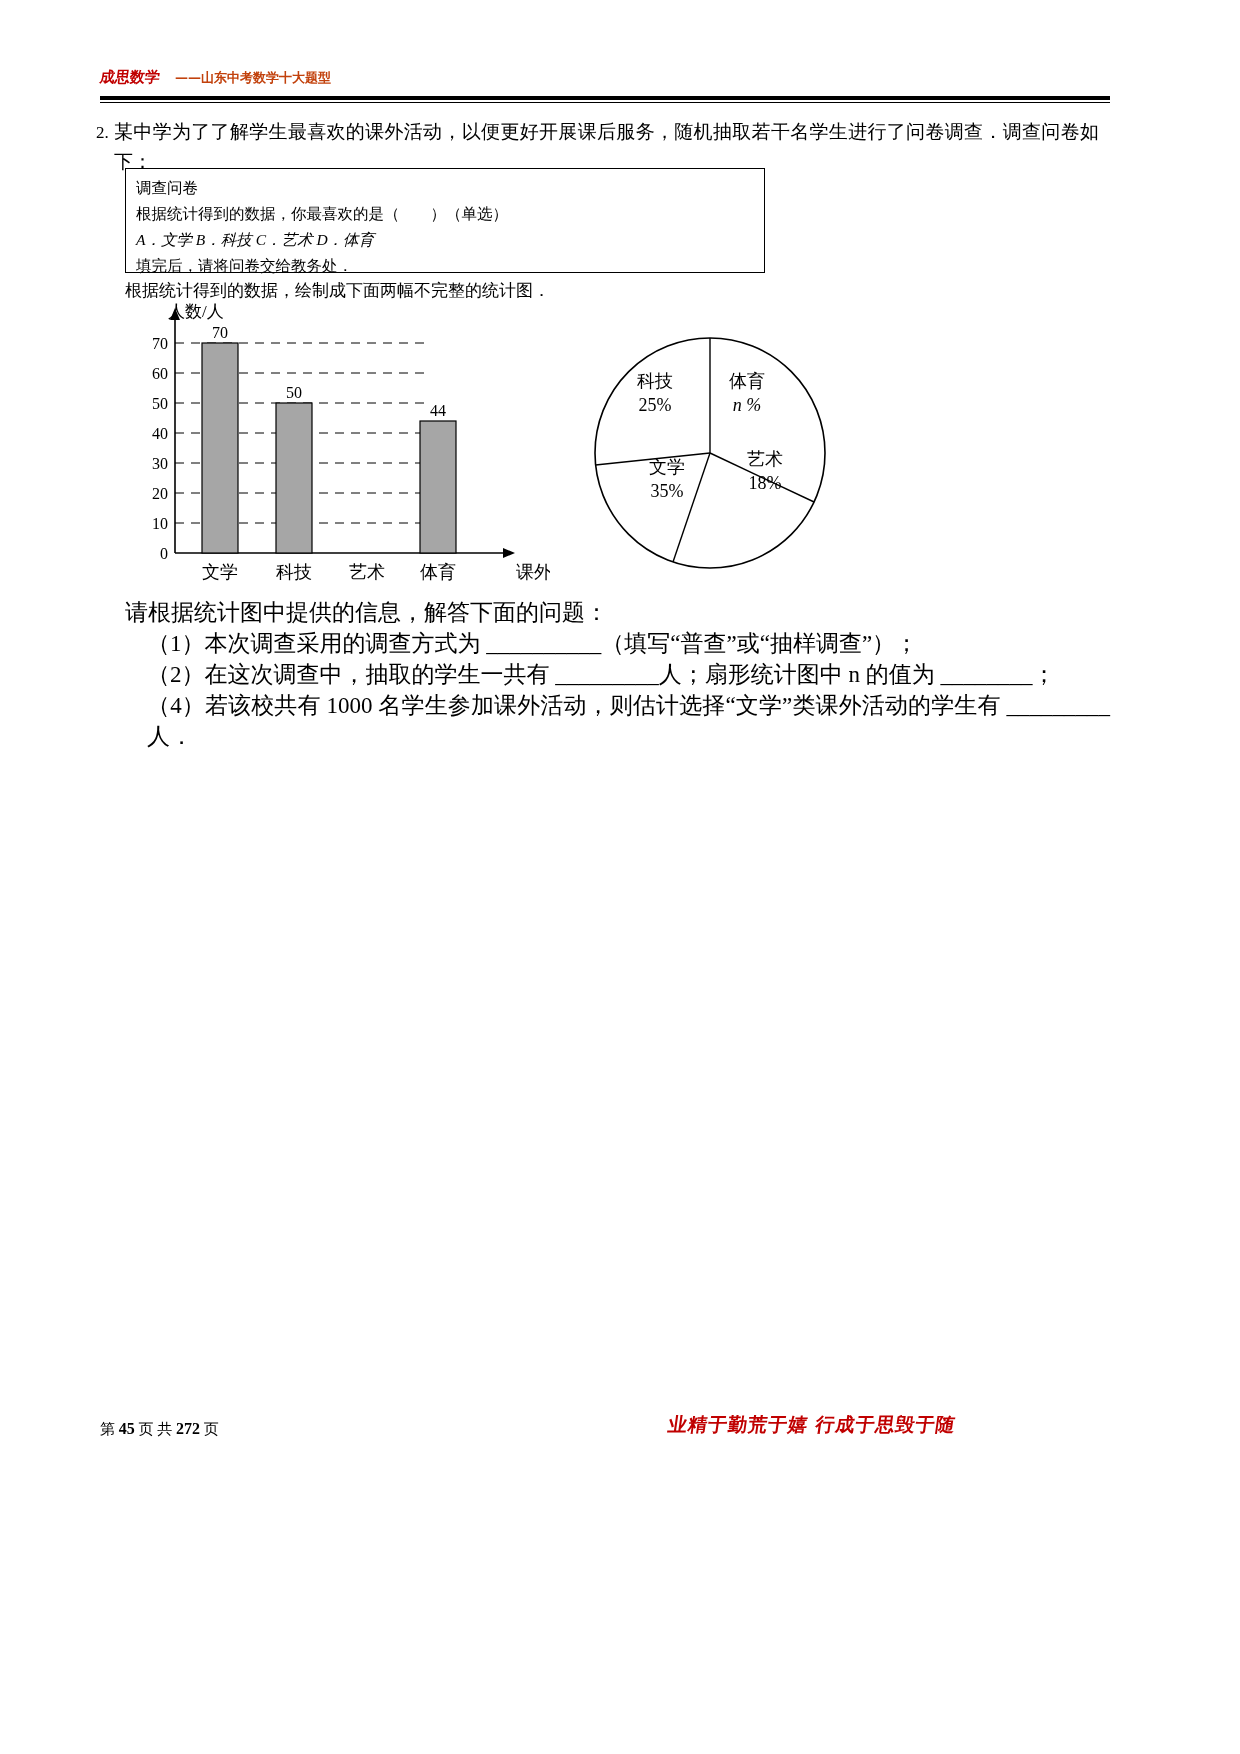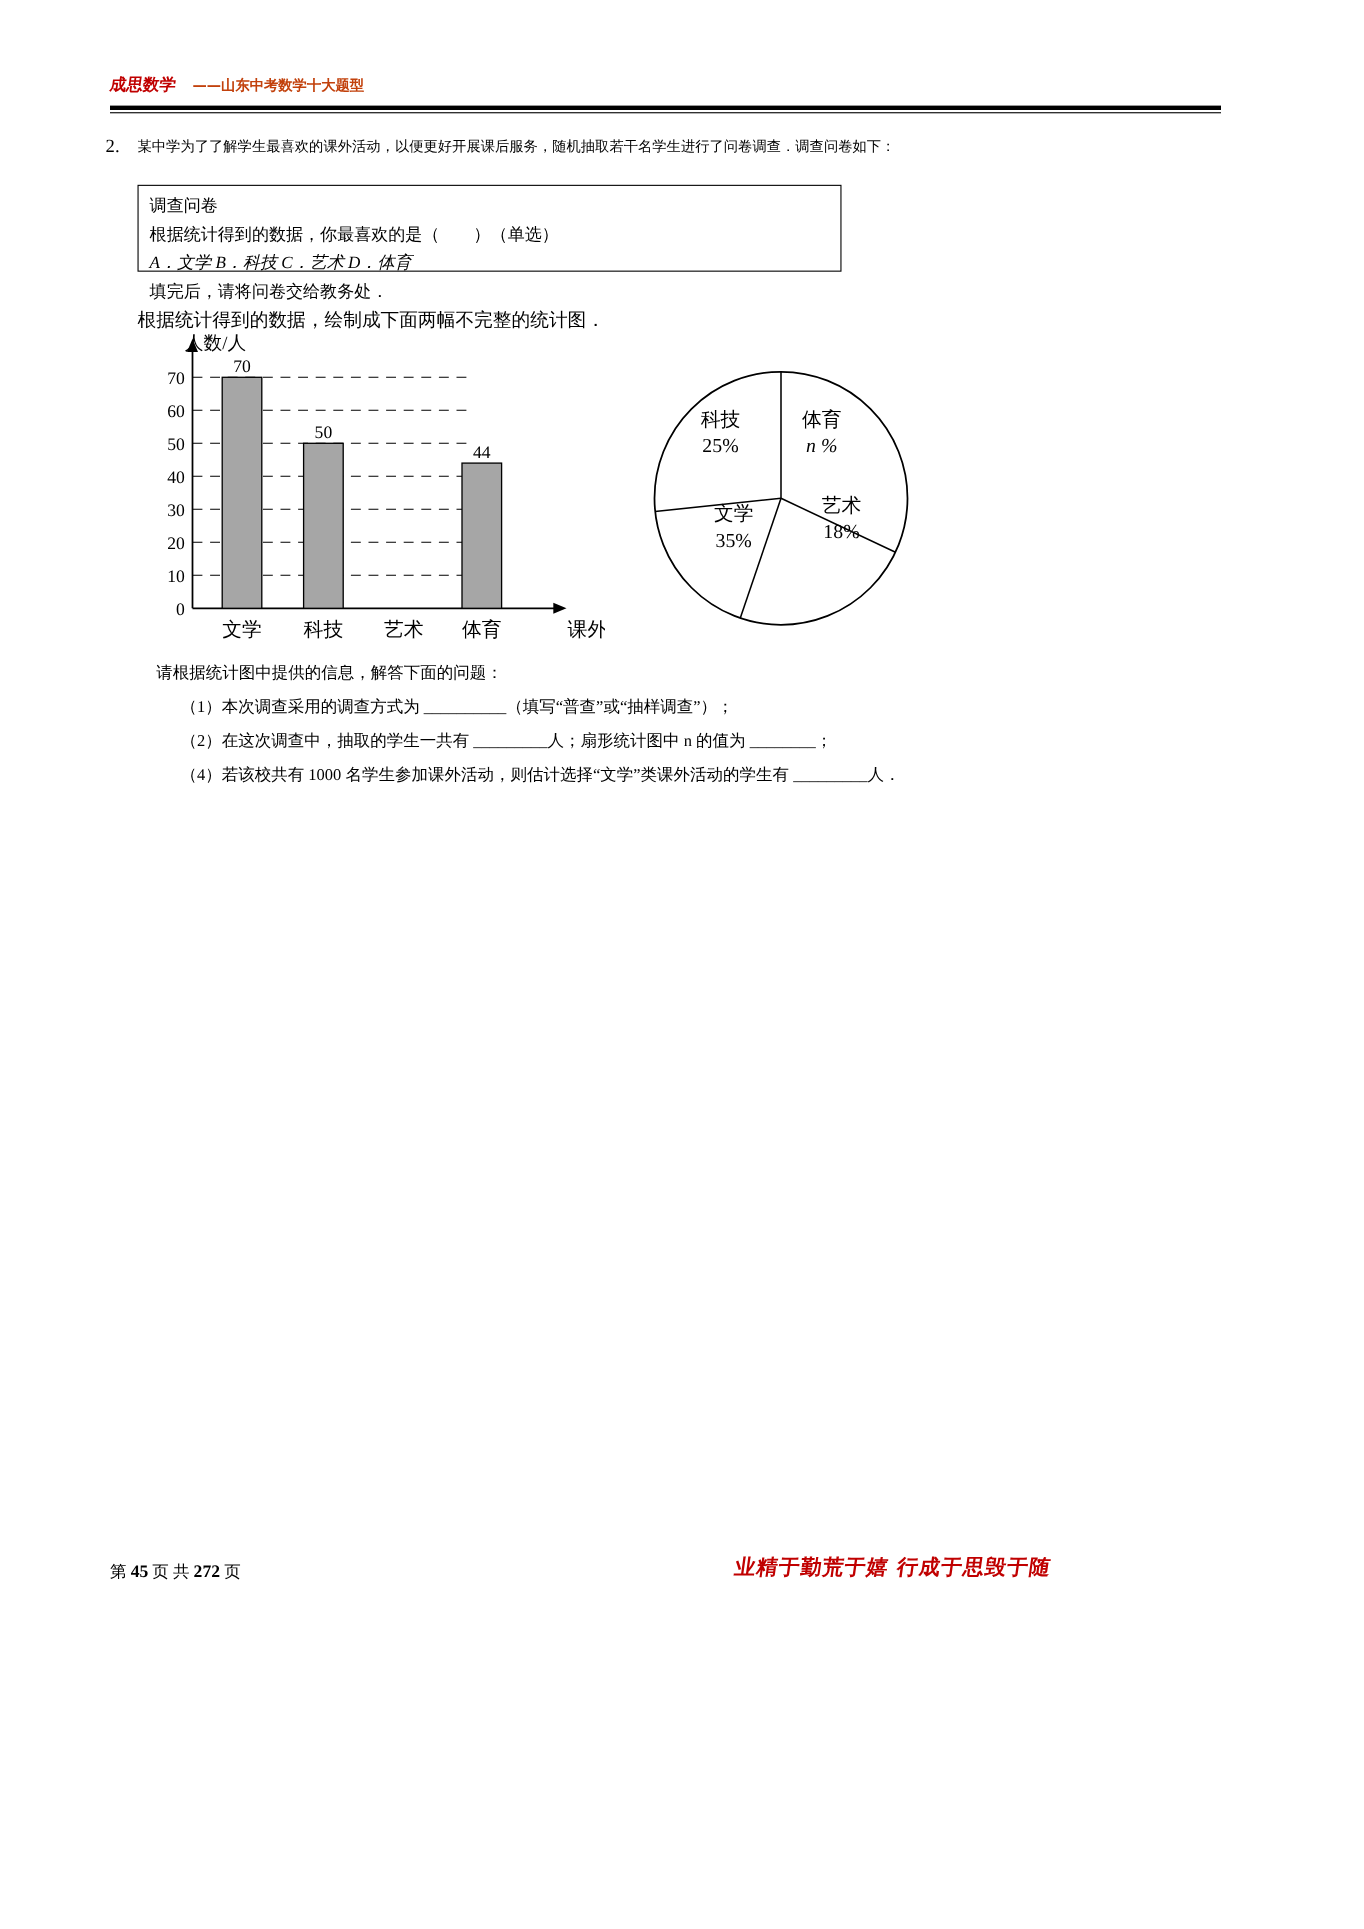--- a/index.html
+++ b/index.html
@@ -43,26 +43,26 @@
   .rule-thin{
     position:absolute;left:100px;top:102px;width:1010px;height:1px;background:#000;
   }
   
   .qnum{
     position:absolute;left:96px;top:118px;width:1020px;
     font-size:17px;line-height:30px;
   }
   .qnum .num{display:inline-block;width:22px;}
   .qbody{
-    position:absolute;left:125px;top:118px;width:985px;
-    font-size:13px;line-height:30px;text-align:justify;
+    position:absolute;left:114px;top:118px;width:985px;
+    font-size:19px;line-height:30px;text-align:justify;font-family:Liberation Mono, monospace;
   }
   
   .qbox{
-    position:absolute;left:125px;top:168px;width:640px;height:79px;
+    position:absolute;left:125px;top:168px;width:640px;height:105px;
     border:1px solid #000;
     padding:6px 26px 0 10px;
     box-sizing:border-box;
     font-size:15.5px;line-height:26px;
   }
   .qbox .it{font-style:italic;}
   
   .afterbox{
     position:absolute;left:125px;top:277px;width:900px;
     font-size:17px;line-height:28px;
@@ -73,21 +73,21 @@
   }
   .axis-title{
     position:absolute;left:48px;top:0px;
     font-size:17px;
   }
   .bar-svg{position:absolute;left:0;top:0;}
   .pie-svg{position:absolute;left:455px;top:25px;}
   
   .qs{
     position:absolute;left:125px;top:597px;width:985px;
-    font-size:15px;line-height:31px;text-align:justify;margin-left:17px;
+    font-size:23px;line-height:31px;text-align:justify;
   }
   .qs .ln{display:block;}
   .indent{padding-left:22px;}
   .it{font-style:italic;}
   
   .footer-left{
     position:absolute;left:100px;top:1420px;
     font-size:15px;
   }
   .footer-left b{font-size:16px;}

